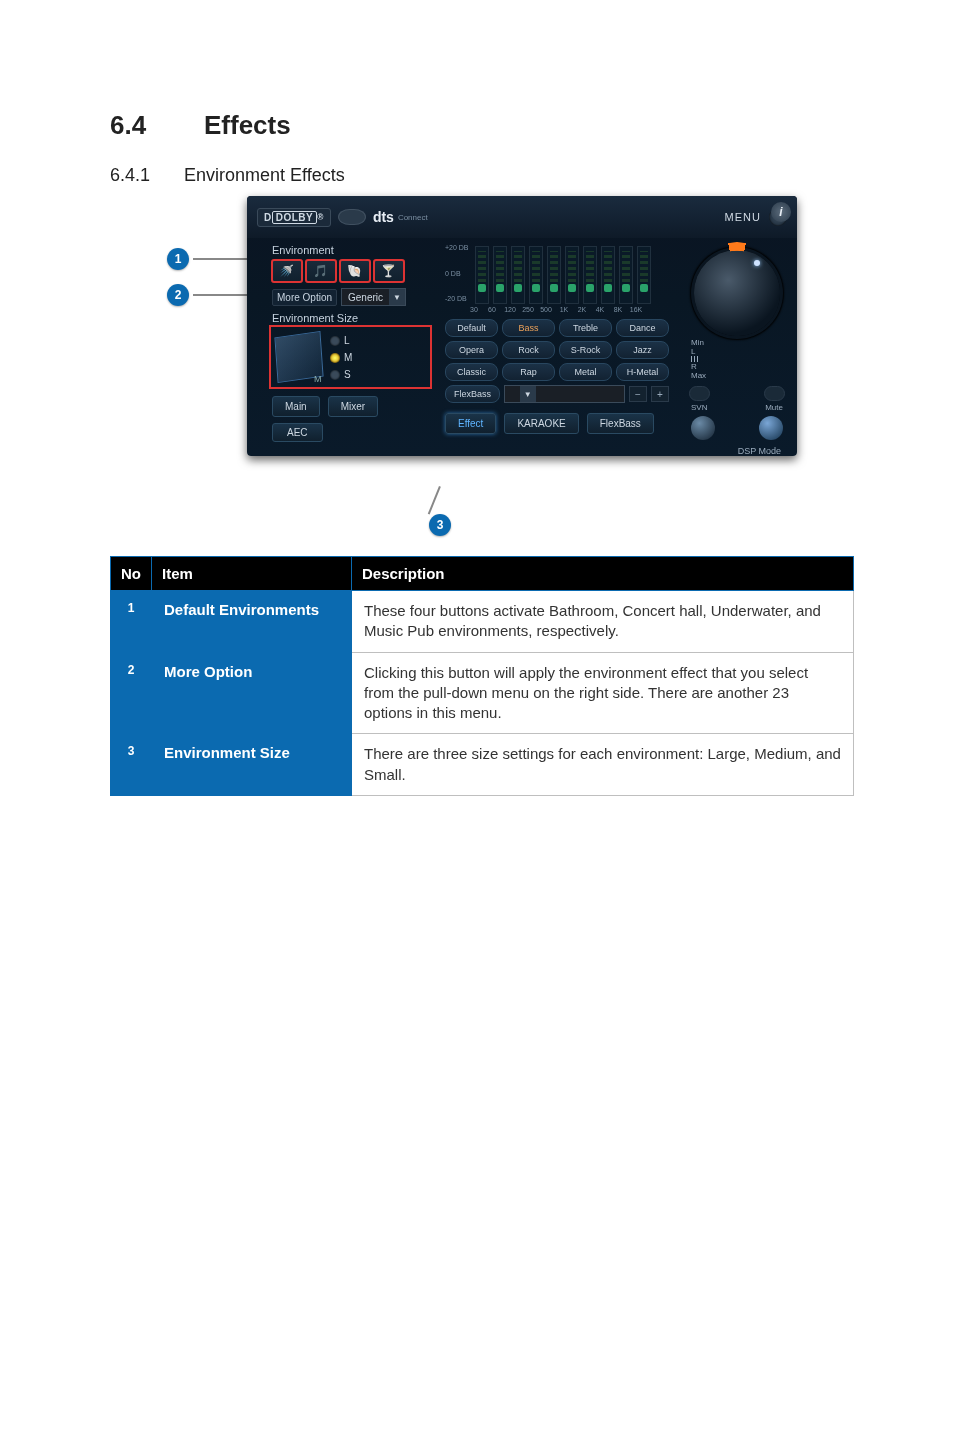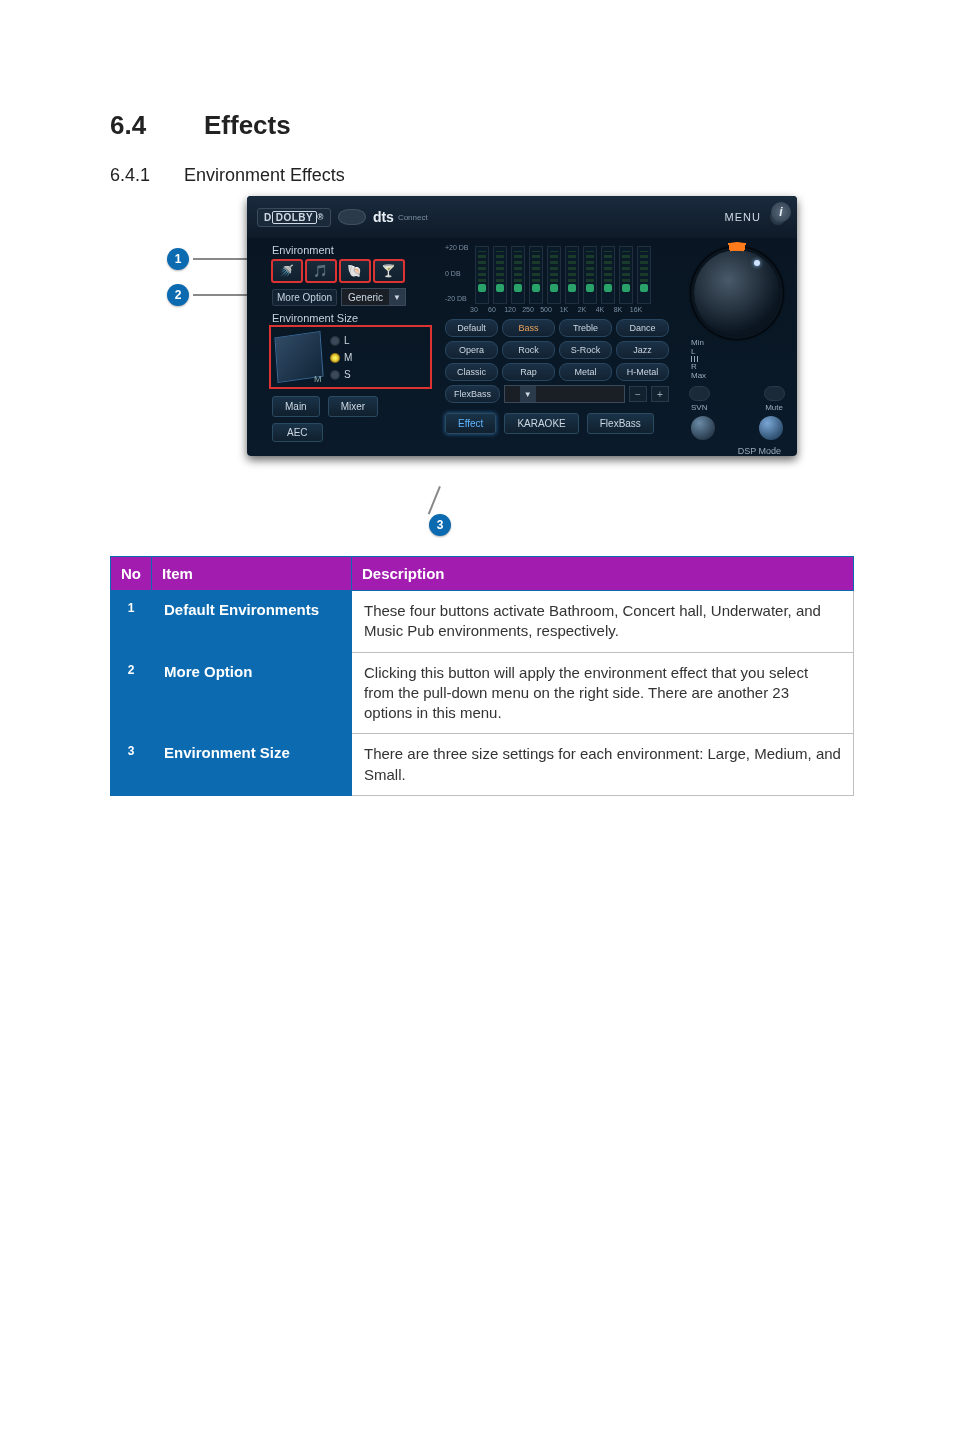--- a/index.html
+++ b/index.html
@@ -119,21 +119,21 @@
   .co2 .lead{ width:70px; margin-left:4px;}
   .co3 { left:262px; top:290px; flex-direction:column; align-items:center;}
   .co3 .lead-diag { position:static; width:2px; height:30px; background:#888; transform:rotate(22deg); margin-bottom:-2px;}
 
   
   table.desc {
     width:100%; border-collapse:collapse; font-size:15px;
     margin-top:4px;
   }
   table.desc th {
-    background:#a21caf; color:#fff; text-align:left; font-weight:bold;
+    background:#000000; color:#fff; text-align:left; font-weight:bold;
     padding:8px 10px; border:1px solid #0b6ab0; font-size:15px;
   }
   table.desc th.no { width:40px; }
   table.desc th.item { width:200px; }
   table.desc td {
     border:1px solid #bfbfbf; padding:10px 12px; vertical-align:top;
   }
   table.desc td.num {
     background:#0b6ab0; text-align:center; border:1px solid #0b6ab0; padding:10px 0;
   }

